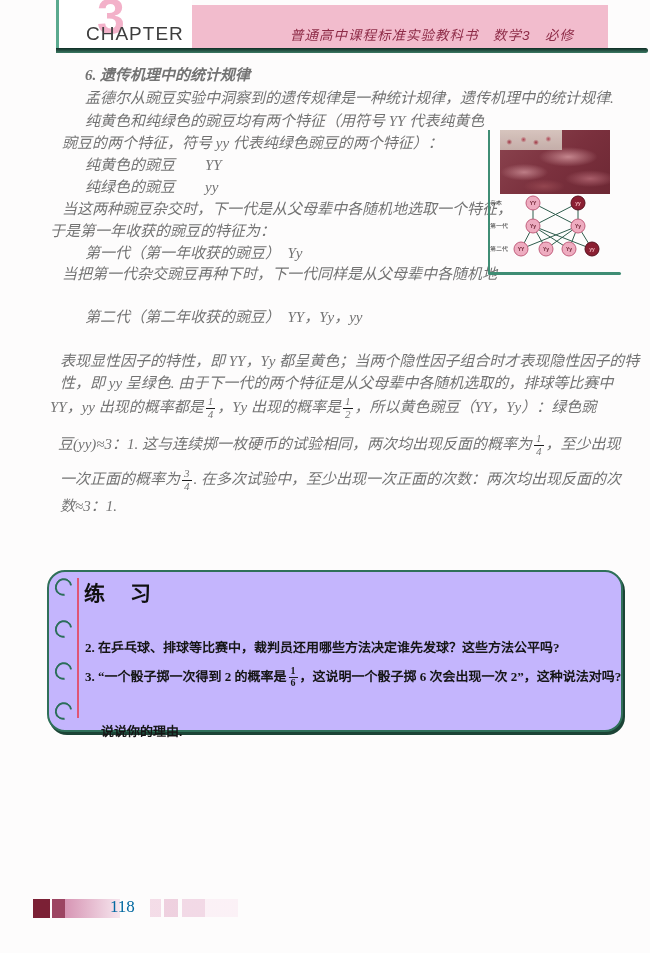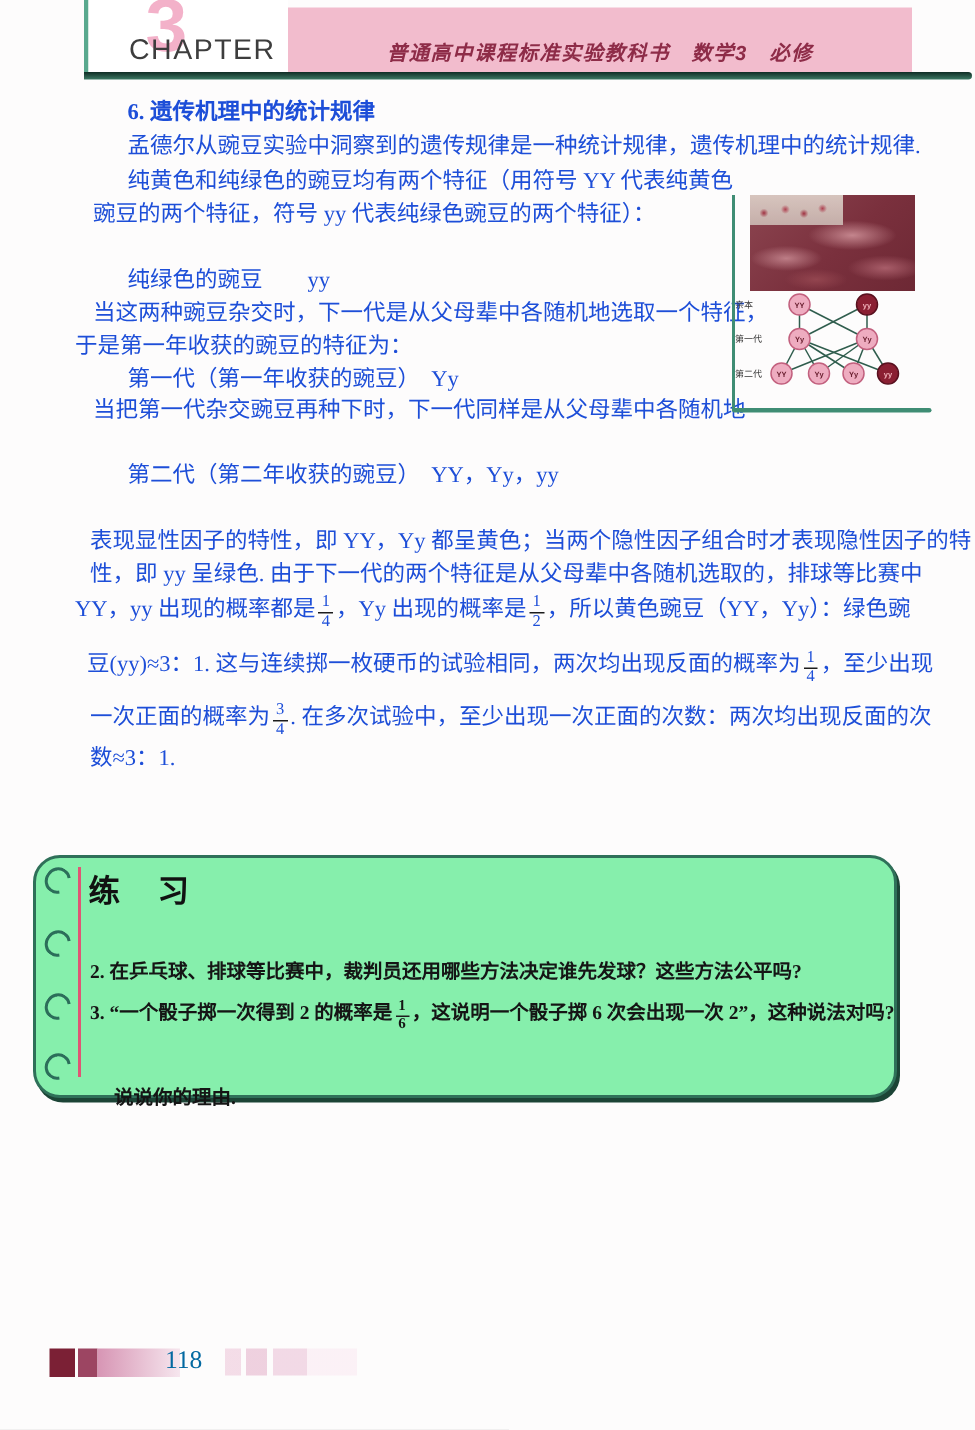--- a/index.html
+++ b/index.html
@@ -10,24 +10,24 @@
   .hdr-hline{position:absolute;left:56px;top:48px;width:592px;height:5px;
              background:linear-gradient(#11criticalBlock;) #14332a;background:linear-gradient(#0f2c24,#3c7a64);
              border-radius:0 4px 4px 0;}
   .chapter-box{position:absolute;left:59px;top:0;width:133px;height:48px;background:#ffffff;}
   .chapter-num{position:absolute;left:38px;top:-12px;font-family:"Liberation Sans",sans-serif;
                font-size:50px;font-weight:bold;color:#f3b1c9;}
   .chapter-word{position:absolute;left:27px;top:23px;font-family:"Liberation Sans",sans-serif;
                 font-size:19px;color:#3d3d3d;letter-spacing:1px;}
   .banner{position:absolute;left:192px;top:5px;width:416px;height:43px;background:#f2bccd;}
   .banner-title{position:absolute;left:0;top:19px;width:100%;text-align:center;
-                font-family:"Liberation Sans",sans-serif;font-style:italic;font-weight:bold;
-                font-size:13.5px;color:#8e2c48;letter-spacing:1px;}
+                font-family:"Liberation Sans",sans-serif;font-style:italic;font-weight:normal;
+                font-size:13.5px;color:#8e2c48;letter-spacing:1px;padding-left:32px;}
   
-  .bl{position:absolute;font-size:15px;line-height:19px;white-space:nowrap;color:#1d4ed8;}
+  .bl{position:absolute;font-size:15px;line-height:19px;white-space:nowrap;color:#737373;font-style:italic;}
   .bold{font-weight:bold;}
   #bl0{left:85px;top:66px;}
   #bl1{left:85px;top:89px;}
   #bl2{left:85px;top:112px;}
   #bl3{left:62px;top:134px;}
   #bl4{left:85px;top:156px;}
   #bl5{left:85px;top:178px;}
   #bl6{left:62px;top:200px;}
   #bl7{left:50px;top:222px;}
   #bl8{left:85px;top:244px;}
@@ -61,23 +61,23 @@
       radial-gradient(circle 3px at 15% 60%, #a23040 0%, rgba(0,0,0,0) 100%),
       radial-gradient(circle 3px at 38% 48%, #b34252 0%, rgba(0,0,0,0) 100%),
       radial-gradient(circle 3px at 58% 62%, #a23040 0%, rgba(0,0,0,0) 100%),
       radial-gradient(circle 3px at 78% 45%, #b34252 0%, rgba(0,0,0,0) 100%),
       linear-gradient(#ded0c8,#cbb8b2);}
   .pedigree{position:absolute;left:0;top:0;width:134px;height:150px;}
   .fig-label{font-size:6px;fill:#333;font-family:"Liberation Serif",serif;}
   .node-label{font-size:5px;font-weight:bold;fill:#6b2030;font-family:"Liberation Sans",sans-serif;}
   .node-label.dark{fill:#f0b0b8;}
   
-  .practice{position:absolute;left:22px;top:570px;width:572px;height:158px;
+  .practice{position:absolute;left:47px;top:570px;width:572px;height:158px;
             border:2px solid #2f7059;border-radius:18px;
-            box-shadow:2px 3px 0 #1c4436;background:#86efac;}
+            box-shadow:2px 3px 0 #1c4436;background:#c4b5fd;}
   .ring{position:absolute;width:13px;height:14px;border:2.5px solid #2c6e5a;border-radius:50%;
         border-right-color:transparent;transform:rotate(35deg);left:6px;background:transparent;}
   #ring0{top:6px;} #ring1{top:48px;} #ring2{top:90px;} #ring3{top:130px;}
   .p-divider{position:absolute;left:28px;top:6px;width:2px;height:140px;background:#e05575;}
   .p-title{position:absolute;left:35px;top:5px;font-size:21px;font-weight:900;color:#111;
            letter-spacing:2px;}
   .ex{position:absolute;font-size:13px;line-height:17px;white-space:nowrap;color:#151515;font-weight:bold;}
   #ex0{left:36px;top:42px;}
   #ex1{left:36px;top:67px;}
   #ex2{left:36px;top:94px;}
@@ -106,20 +106,21 @@
     <div class="chapter-word">CHAPTER</div>
   </div>
   <div class="banner">
     <div class="banner-title">普通高中课程标准实验教科书　数学3　必修</div>
   </div>
 
   <div class="bl bold" id="bl0">6. 遗传机理中的统计规律</div>
   <div class="bl" id="bl1">孟德尔从豌豆实验中洞察到的遗传规律是一种统计规律，遗传机理中的统计规律.</div>
   <div class="bl" id="bl2">纯黄色和纯绿色的豌豆均有两个特征（用符号 YY 代表纯黄色</div>
   <div class="bl" id="bl3">豌豆的两个特征，符号 yy 代表纯绿色豌豆的两个特征）：</div>
+  <div class="bl" id="bl4">纯黄色的豌豆　　YY</div>
   <div class="bl" id="bl5">纯绿色的豌豆　　yy</div>
   <div class="bl" id="bl6">当这两种豌豆杂交时，下一代是从父母辈中各随机地选取一个特征，</div>
   <div class="bl" id="bl7">于是第一年收获的豌豆的特征为：</div>
   <div class="bl" id="bl8">第一代（第一年收获的豌豆）　Yy</div>
   <div class="bl" id="bl9">当把第一代杂交豌豆再种下时，下一代同样是从父母辈中各随机地</div>
   <div class="bl" id="bl11">第二代（第二年收获的豌豆）　YY，Yy，yy</div>
   <div class="bl" id="bl13">表现显性因子的特性，即 YY，Yy 都呈黄色；当两个隐性因子组合时才表现隐性因子的特</div>
   <div class="bl" id="bl14">性，即 yy 呈绿色. 由于下一代的两个特征是从父母辈中各随机选取的，排球等比赛中</div>
   <div class="bl" id="bl15">YY，yy 出现的概率都是<span class="frac"><span class="n">1</span><span class="d">4</span></span>，Yy 出现的概率是<span class="frac"><span class="n">1</span><span class="d">2</span></span>，所以黄色豌豆（YY，Yy）：绿色豌</div>
   <div class="bl" id="bl16">豆(yy)≈3：1. 这与连续掷一枚硬币的试验相同，两次均出现反面的概率为<span class="frac"><span class="n">1</span><span class="d">4</span></span>，至少出现</div>

